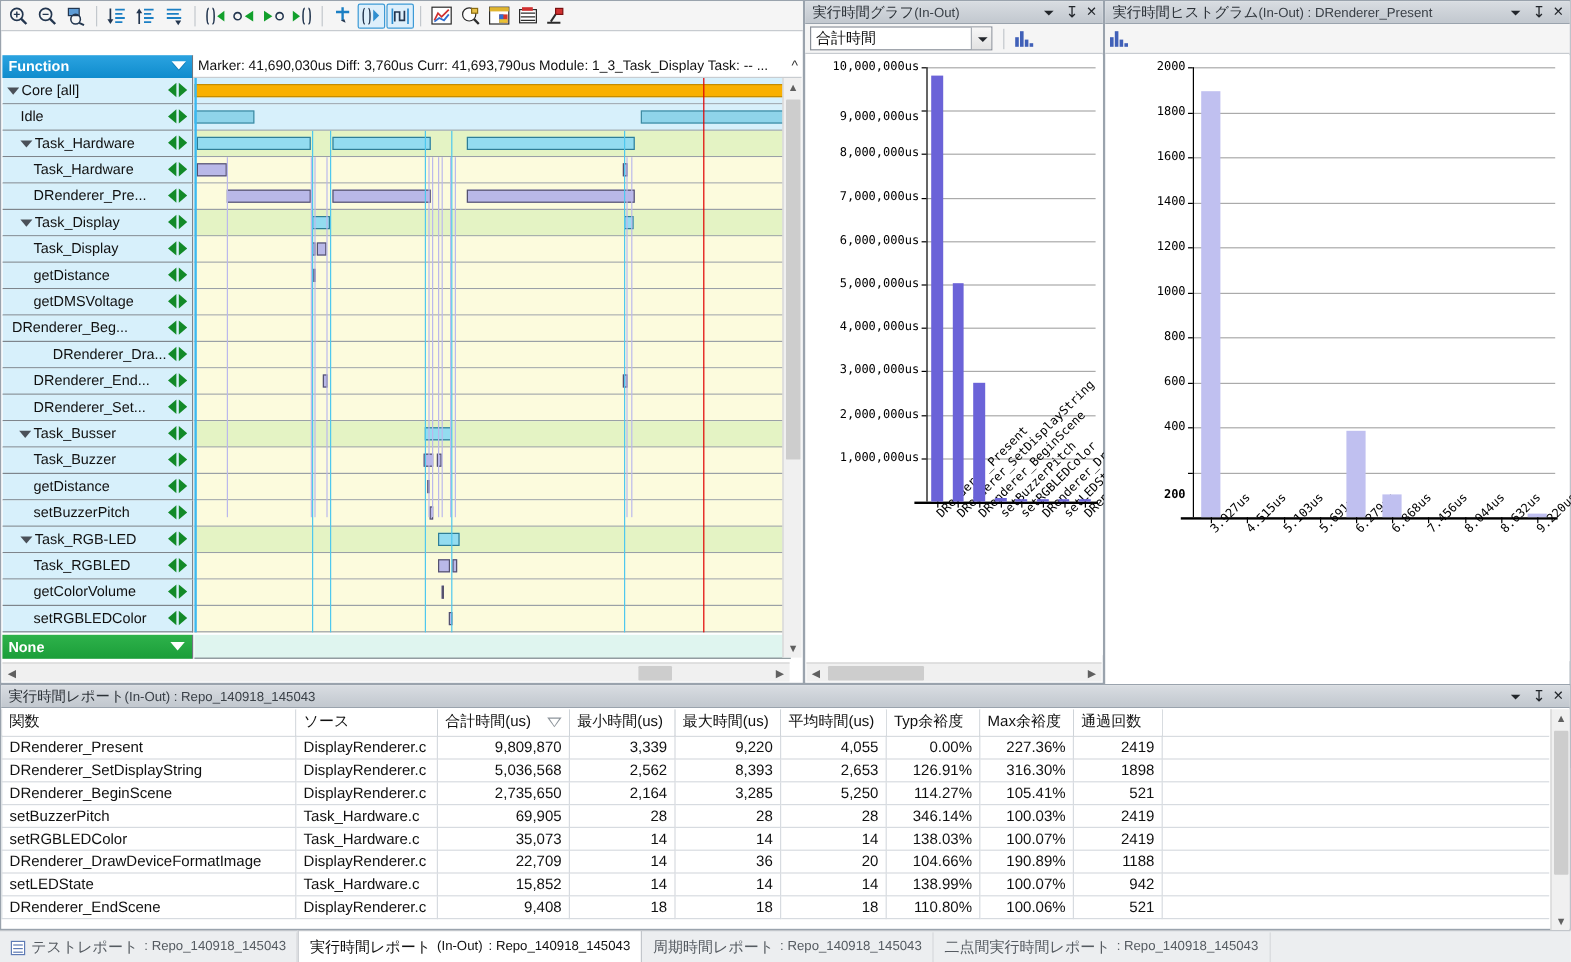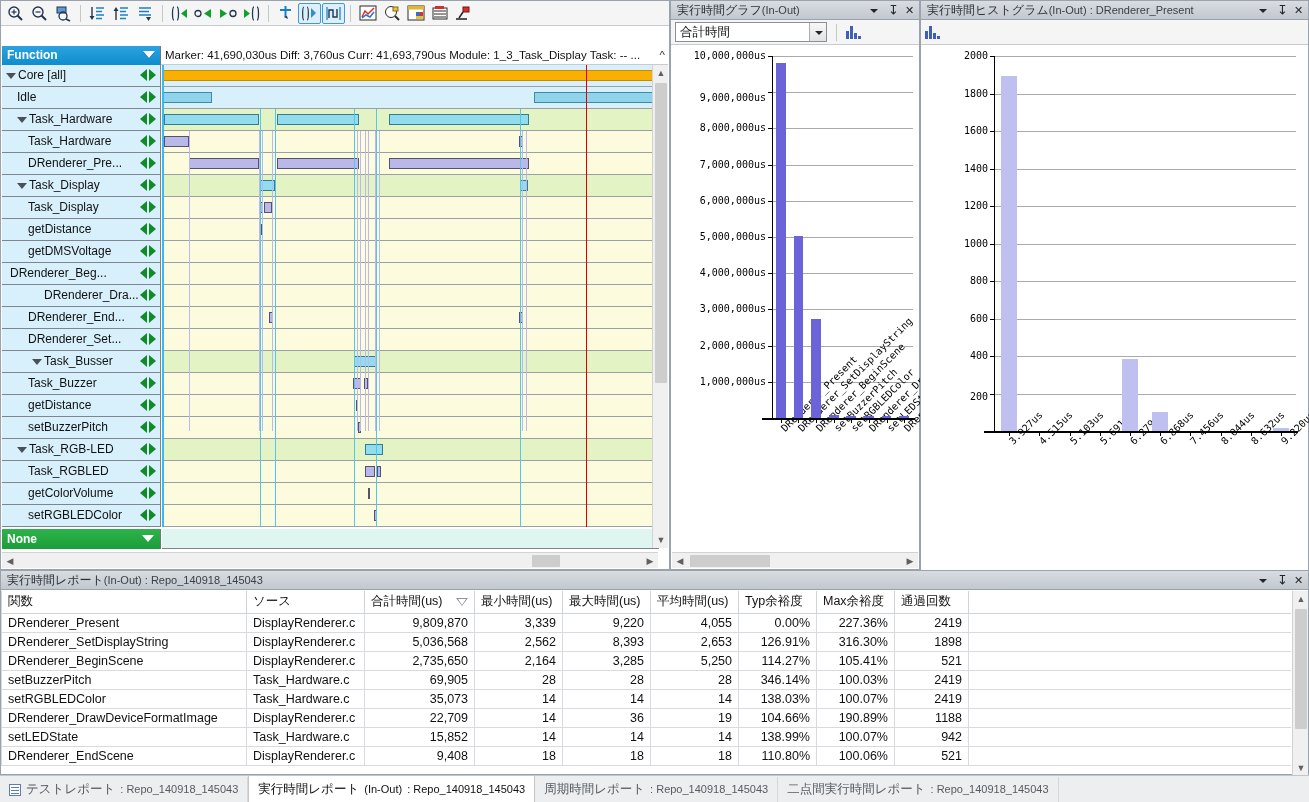--- a/index.html
+++ b/index.html
@@ -384,21 +384,21 @@
               <span class="ar r"></span>
             </span></div>
           <div class="trow"><span style="padding-left:26px"><span>DRenderer_End...</span></span><span class="arrows">
               <span class="ar l"></span>
               <span class="ar r"></span>
             </span></div>
           <div class="trow"><span style="padding-left:26px"><span>DRenderer_Set...</span></span><span class="arrows">
               <span class="ar l"></span>
               <span class="ar r"></span>
             </span></div>
-          <div class="trow"><span style="padding-left:30px"><span class="tw"></span><span>Task_Busser</span></span><span class="arrows">
+          <div class="trow"><span style="padding-left:14px"><span class="tw"></span><span>Task_Busser</span></span><span class="arrows">
               <span class="ar l"></span>
               <span class="ar r"></span>
             </span></div>
           <div class="trow"><span style="padding-left:26px"><span>Task_Buzzer</span></span><span class="arrows">
               <span class="ar l"></span>
               <span class="ar r"></span>
             </span></div>
           <div class="trow"><span style="padding-left:26px"><span>getDistance</span></span><span class="arrows">
               <span class="ar l"></span>
               <span class="ar r"></span>
@@ -634,21 +634,21 @@
       <span class="bar-icon">
         <i style="left:0; height:8px;"></i>
           <i style="left:4px; height:13px;"></i>
           <i style="left:8px; height:6px;"></i>
           <i style="left:12px; height:3px;"></i>
       </span>
     </div>
     <div class="plot" id="histPlot" style="left:1px; top:45px; width:386px; height:505px;">
         <div class="gridline" style="left: 72px; width: 302px; top: 347.5px;"></div>
         <div class="tickmark" style="left: 68px; top: 347.5px;"></div>
-        <div class="ytick" style="left: 0px; width: 66px; top: 345px;">200</div>
+        <div class="ytick" style="left: 0px; width: 66px; top: 361px; font-weight: bold;">200</div>
         <div class="gridline" style="left: 72px; width: 302px; top: 310px;"></div>
         <div class="tickmark" style="left: 68px; top: 310px;"></div>
         <div class="ytick" style="left: 0px; width: 66px; top: 304px;">400</div>
         <div class="gridline" style="left: 72px; width: 302px; top: 272.5px;"></div>
         <div class="tickmark" style="left: 68px; top: 272.5px;"></div>
         <div class="ytick" style="left: 0px; width: 66px; top: 266.5px;">600</div>
         <div class="gridline" style="left: 72px; width: 302px; top: 235px;"></div>
         <div class="tickmark" style="left: 68px; top: 235px;"></div>
         <div class="ytick" style="left: 0px; width: 66px; top: 229px;">800</div>
         <div class="gridline" style="left: 72px; width: 302px; top: 197.5px;"></div>
@@ -797,21 +797,21 @@
               <td class="num">100.07%</td>
               <td class="num">2419</td>
               <td></td>
             </tr>
             <tr>
               <td>DRenderer_DrawDeviceFormatImage</td>
               <td>DisplayRenderer.c</td>
               <td class="num">22,709</td>
               <td class="num">14</td>
               <td class="num">36</td>
-              <td class="num">19</td>
+              <td class="num">20</td>
               <td class="num">104.66%</td>
               <td class="num">190.89%</td>
               <td class="num">1188</td>
               <td></td>
             </tr>
             <tr>
               <td>setLEDState</td>
               <td>Task_Hardware.c</td>
               <td class="num">15,852</td>
               <td class="num">14</td>

